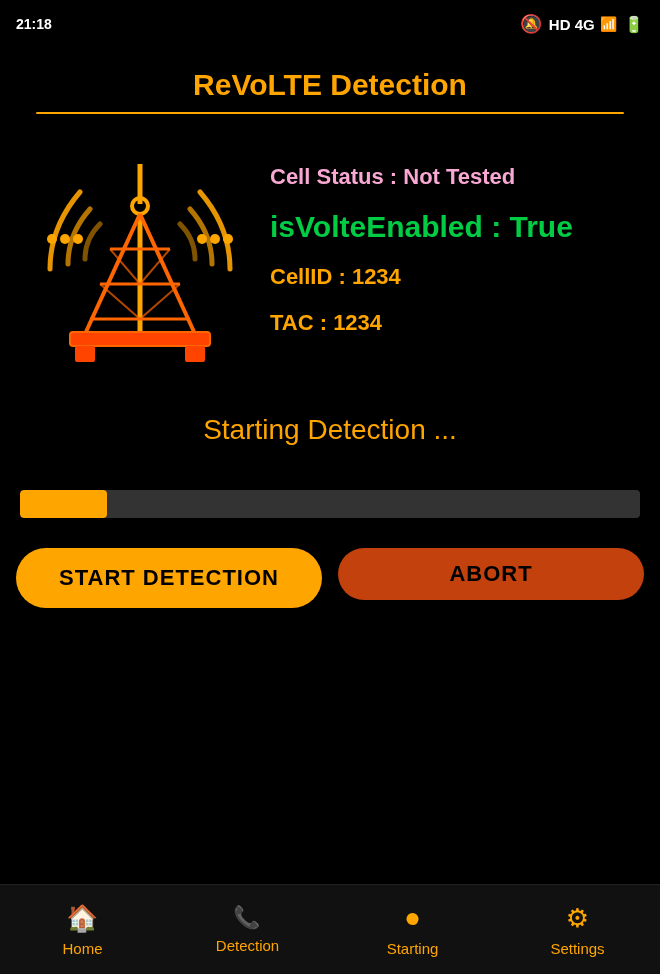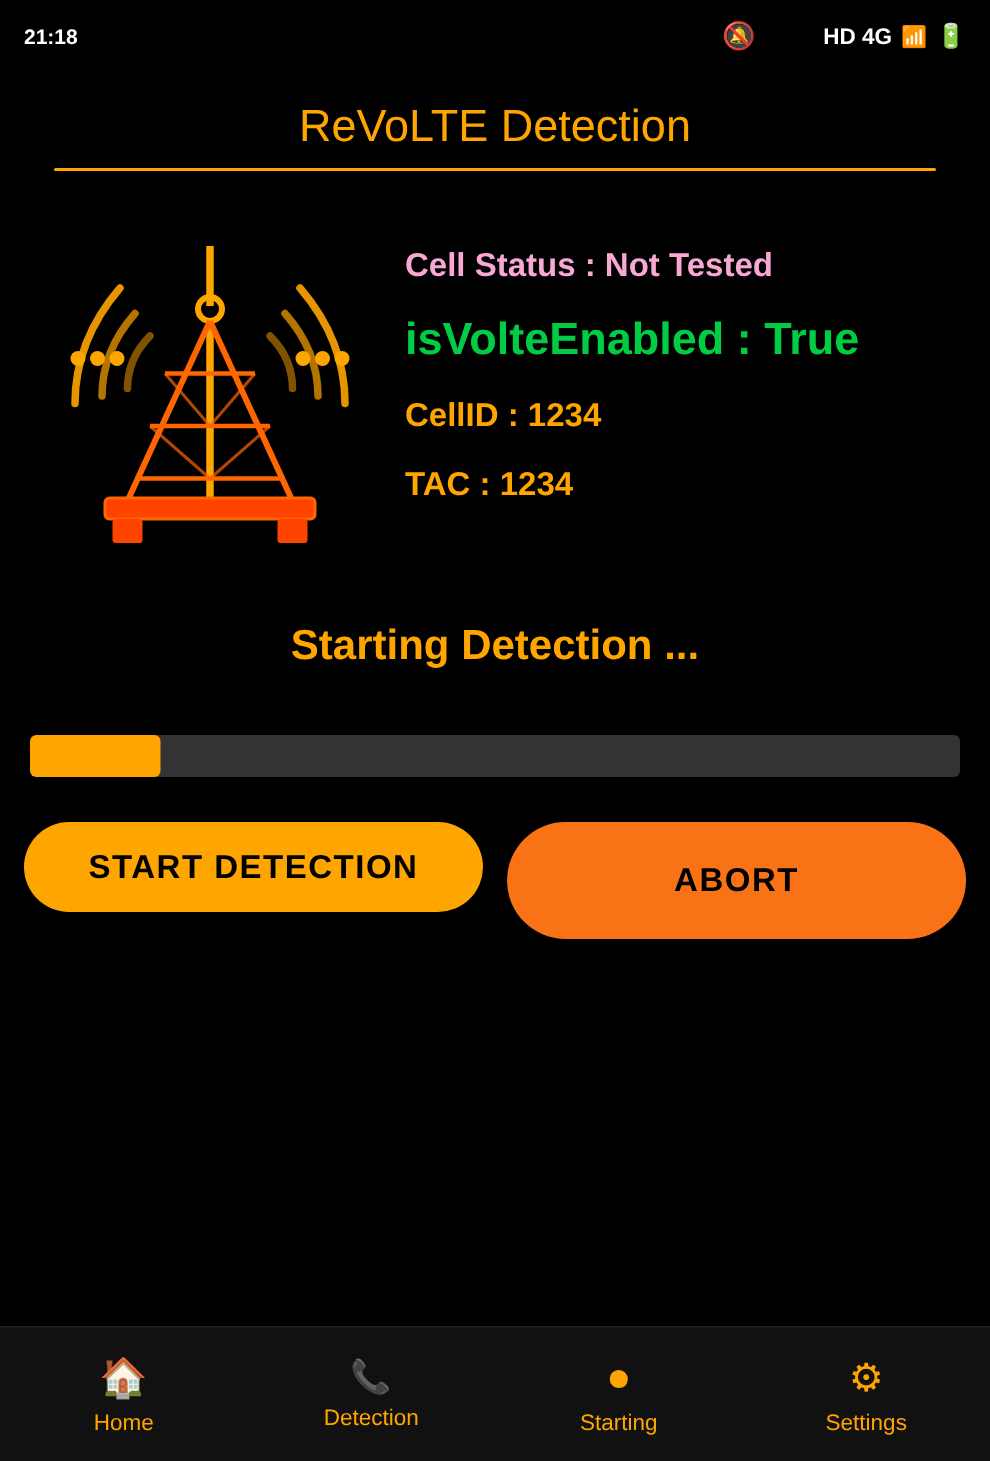--- a/index.html
+++ b/index.html
@@ -36,21 +36,21 @@
       font-size: 14px;
     }
 
     
     .app-title-container {
       text-align: center;
       padding: 20px 16px 10px;
     }
     .app-title {
       font-size: 30px;
-      font-weight: normal;
+      font-weight: bold;
       color: #FFA500;
     }
     .title-divider {
       height: 2px;
       background: #FFA500;
       margin: 10px 20px 0;
       border-radius: 1px;
     }
 
     
@@ -100,21 +100,21 @@
       color: #FFA500;
     }
 
     
     .detection-status-area {
       text-align: center;
       padding: 30px 20px 20px;
     }
     .detection-status-label {
       font-size: 28px;
-      font-weight: bold;
+      font-weight: normal;
       color: #FFA500;
       margin-bottom: 24px;
     }
 
     
     .progress-container {
       margin: 0 20px;
       height: 28px;
       background: #333;
       border-radius: 4px;
@@ -141,22 +141,22 @@
       border: none;
       border-radius: 40px;
       font-size: 22px;
       font-weight: bold;
       color: #000;
       cursor: pointer;
       letter-spacing: 1px;
     }
     .btn-abort {
       flex: 1;
-      height: 78px;
-      background: #f97316;
+      height: 52px;
+      background: #c2410c;
       border: none;
       border-radius: 40px;
       font-size: 22px;
       font-weight: bold;
       color: #000;
       cursor: pointer;
       letter-spacing: 1px;
     }
 
     
@@ -195,21 +195,21 @@
       height: 220px;
     }
   </style>
 </head>
 <body>
 
 <div class="status-bar">
   <span class="status-bar-left">21:18</span>
   <div class="status-bar-right">
     <span style="font-size:18px;">🔕</span>
-    <span style="font-size:15px;font-weight:bold;margin-left:39px;">HD 4G</span>
+    <span style="font-size:15px;font-weight:bold;">HD 4G</span>
     <span style="font-size:14px;">📶</span>
     <span style="font-size:16px;">🔋</span>
   </div>
 </div>
 
 <div class="app-title-container">
   <div class="app-title">ReVoLTE Detection</div>
   <div class="title-divider"></div>
 </div>
 

